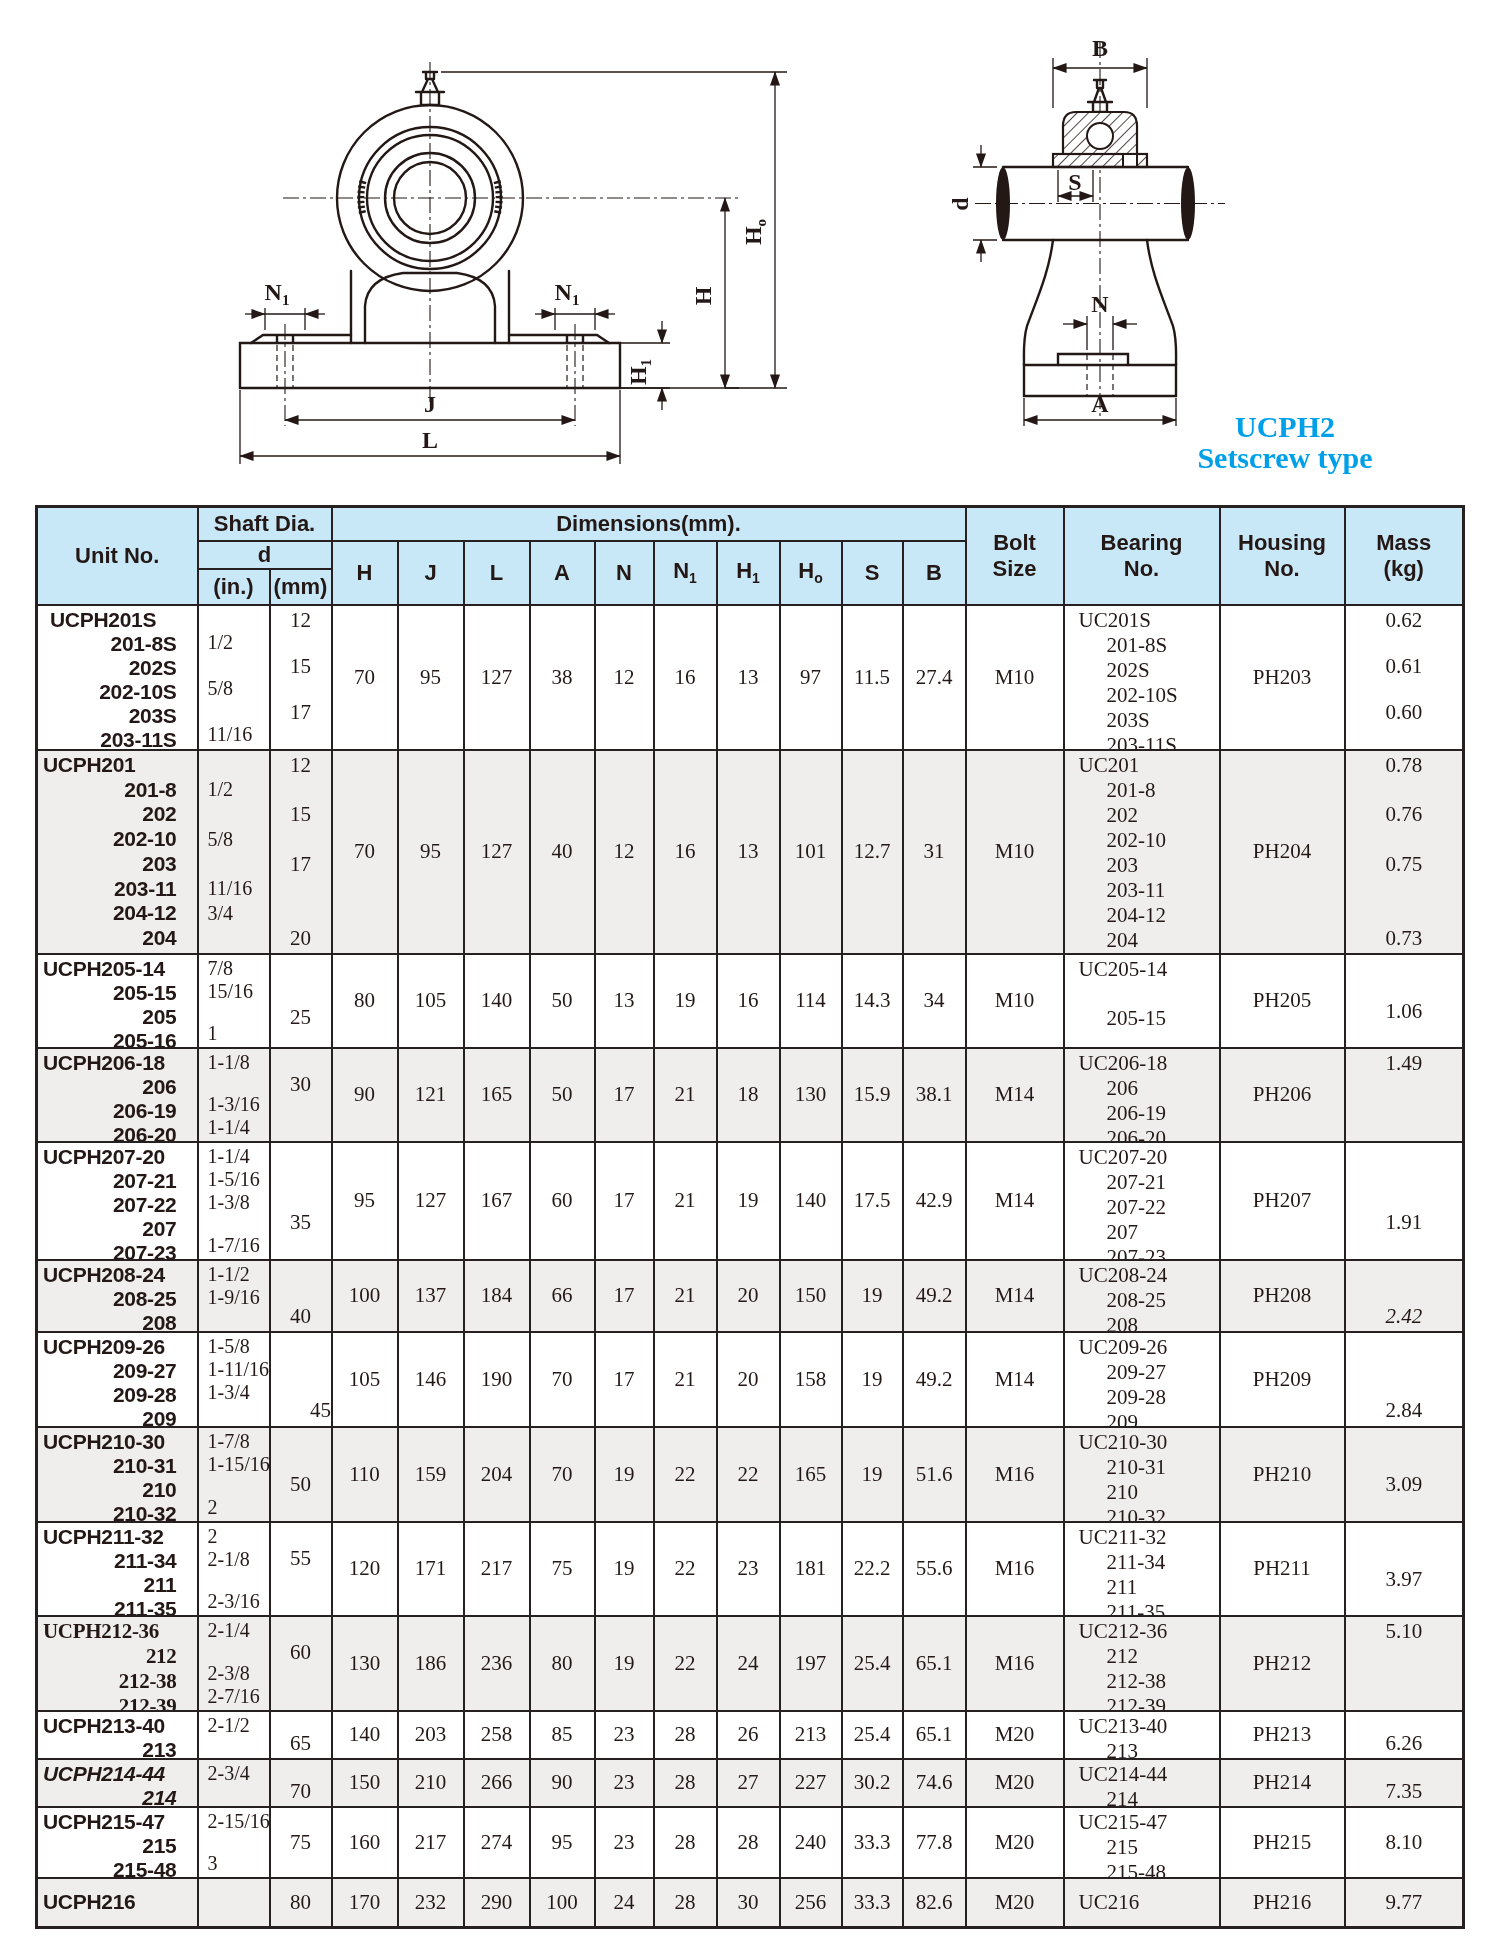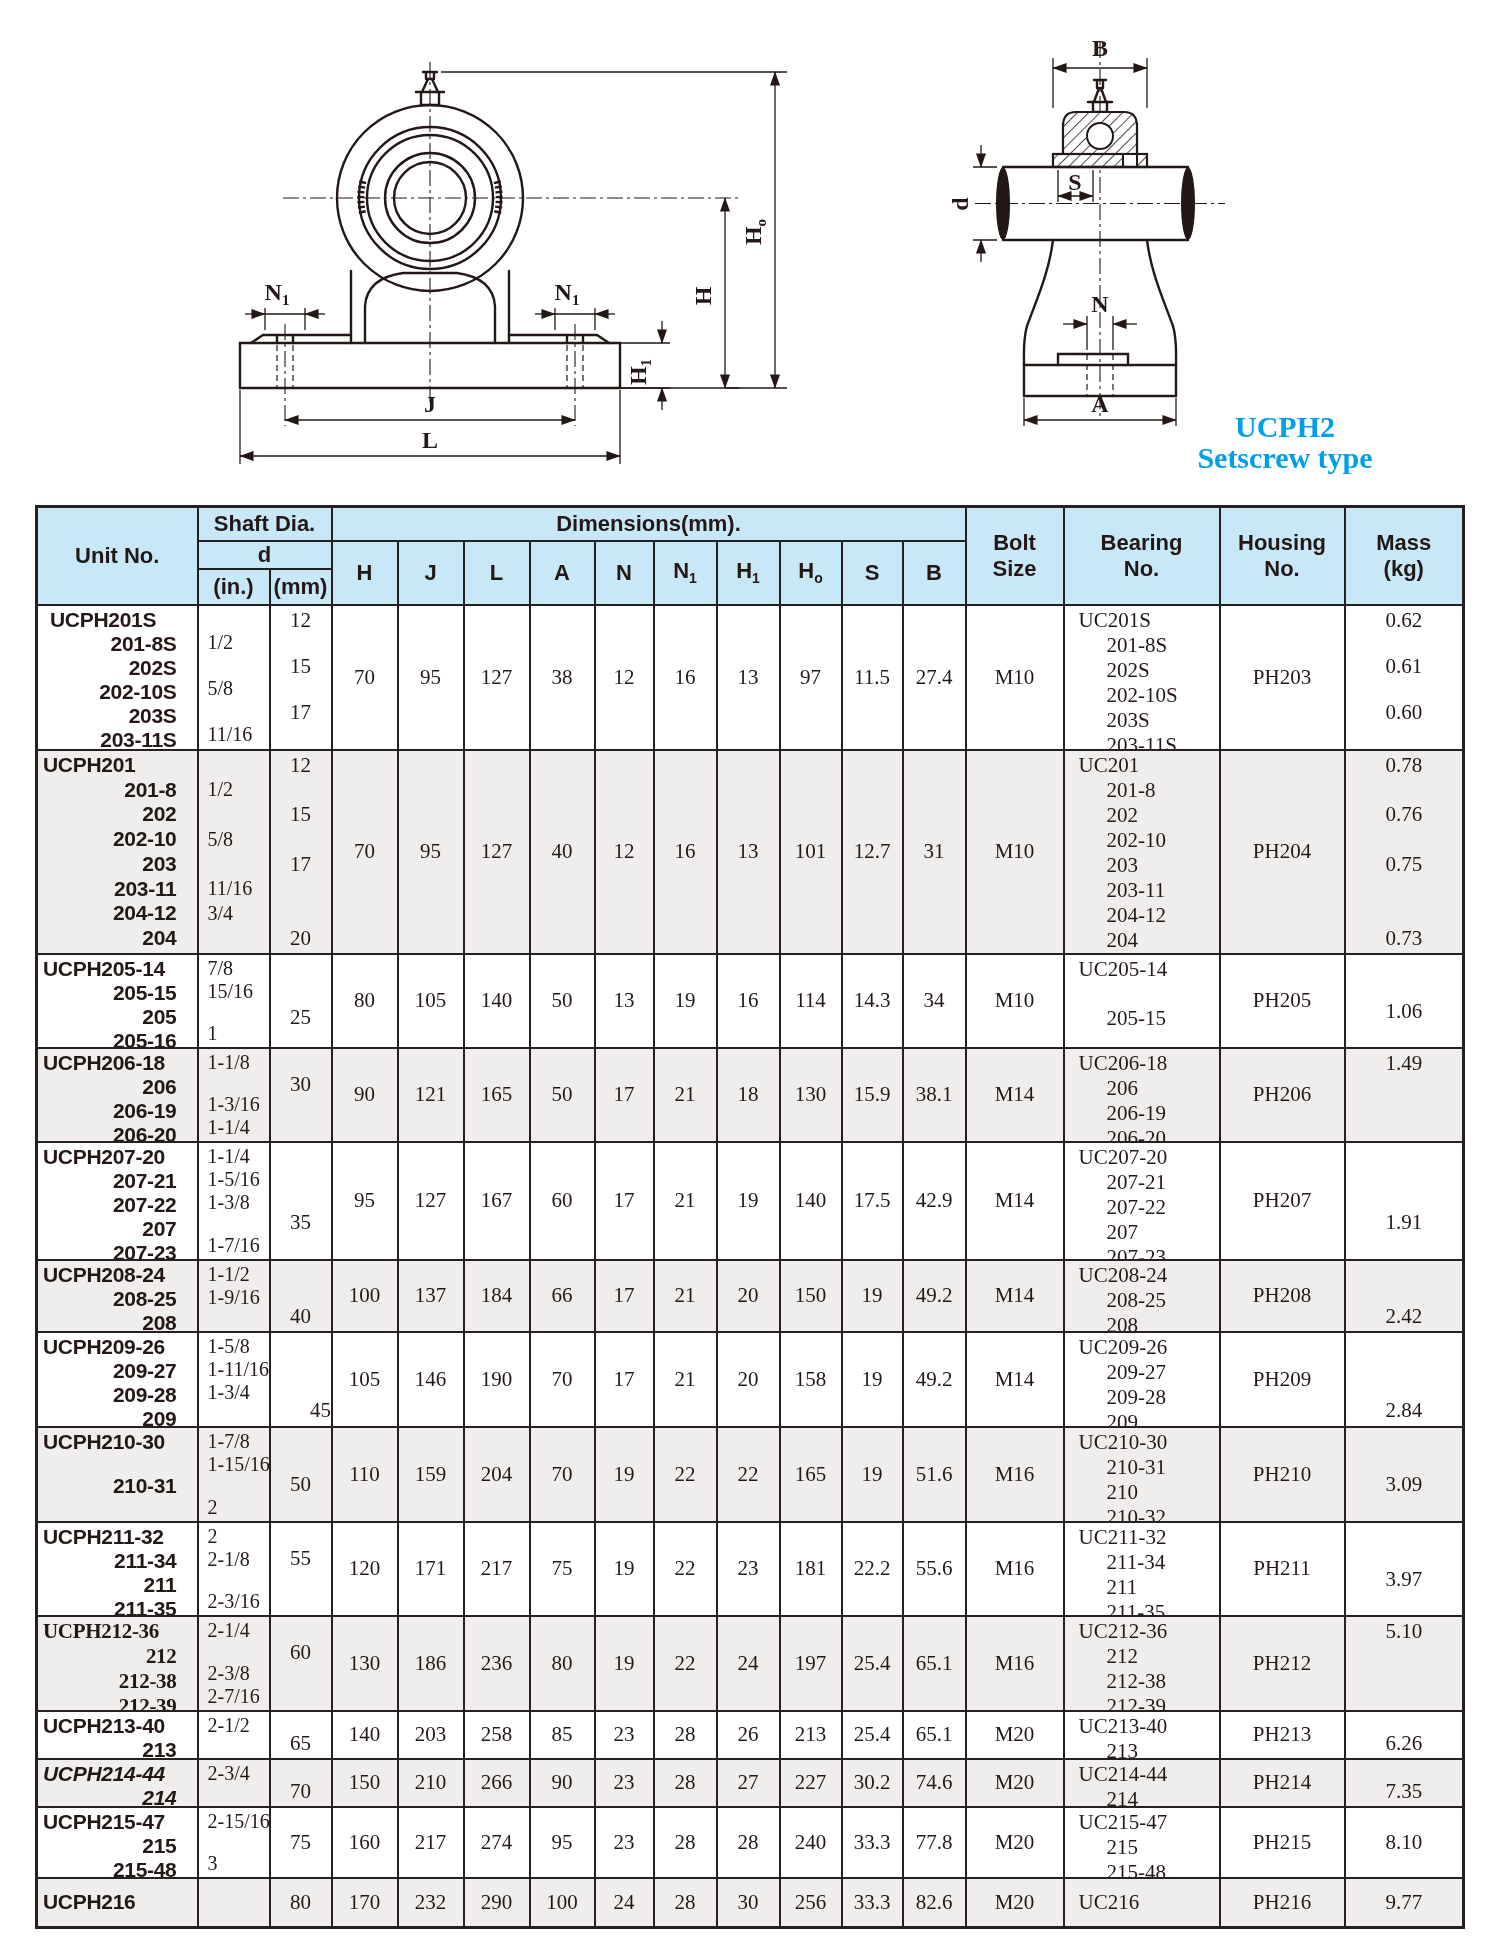--- a/index.html
+++ b/index.html
@@ -577,21 +577,21 @@
         <td class="single">M14</td>
         <td class="bearing">
           <div class="stack" style="height: 66px;">
             <div class="line first">UC208-24</div>
             <div class="line">208-25</div>
             <div class="line">208</div>
           </div>
         </td>
         <td class="single">PH208</td>
         <td class="mass">
-          <div class="stack" style="height: 66px;">
+          <div class="stack" style="height: 66px; font-style: italic;">
             <div class="line first"></div>
             <div class="line"></div>
             <div class="line">2.42</div>
           </div>
         </td>
       </tr>
       <tr style="height: 95px;">
         <td class="unit">
           <div class="stack" style="height: 89px;">
             <div class="line first">UCPH209-26</div>
@@ -640,21 +640,21 @@
           <div class="stack" style="height: 89px;">
             <div class="line first"></div>
             <div class="line"></div>
             <div class="line"></div>
             <div class="line">2.84</div>
           </div>
         </td>
       </tr>
       <tr class="shade" style="height: 95px;">
         <td class="unit">
-          <div class="stack" style="height: 89px; gap: 20px;">
+          <div class="stack" style="height: 89px;">
             <div class="line first">UCPH210-30</div>
             <div class="line">210-31</div>
             <div class="line">210</div>
             <div class="line">210-32</div>
           </div>
         </td>
         <td class="inch">
           <div class="stack" style="height: 89px;">
             <div class="line first">1-7/8</div>
             <div class="line">1-15/16</div>

